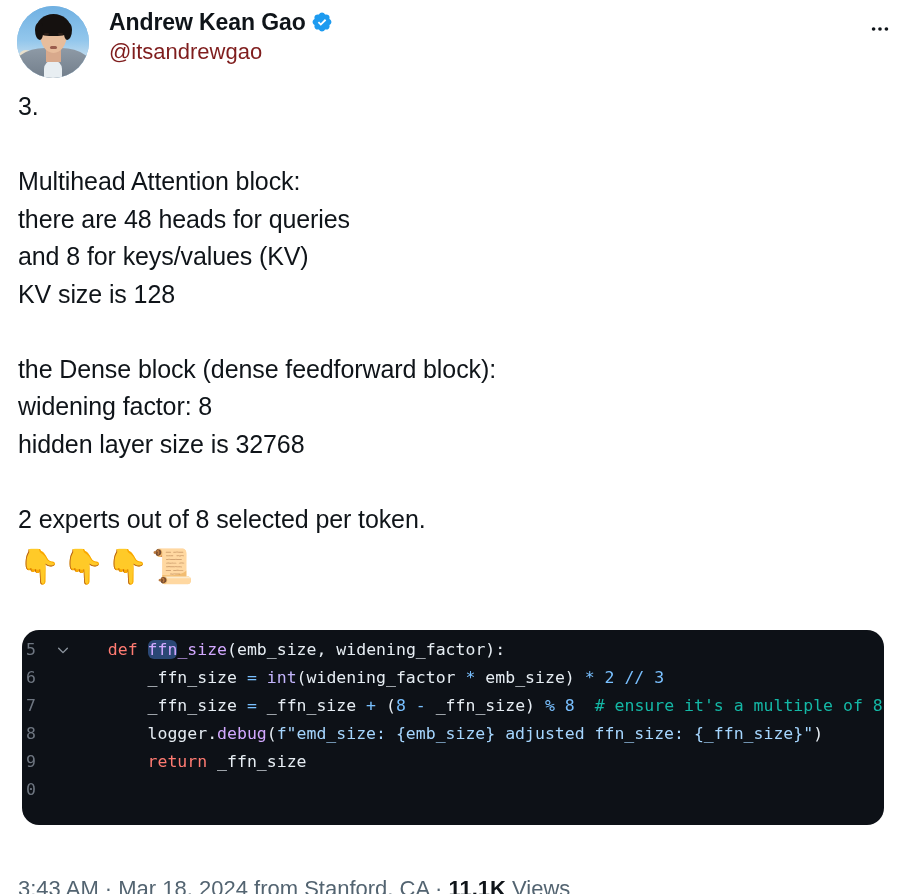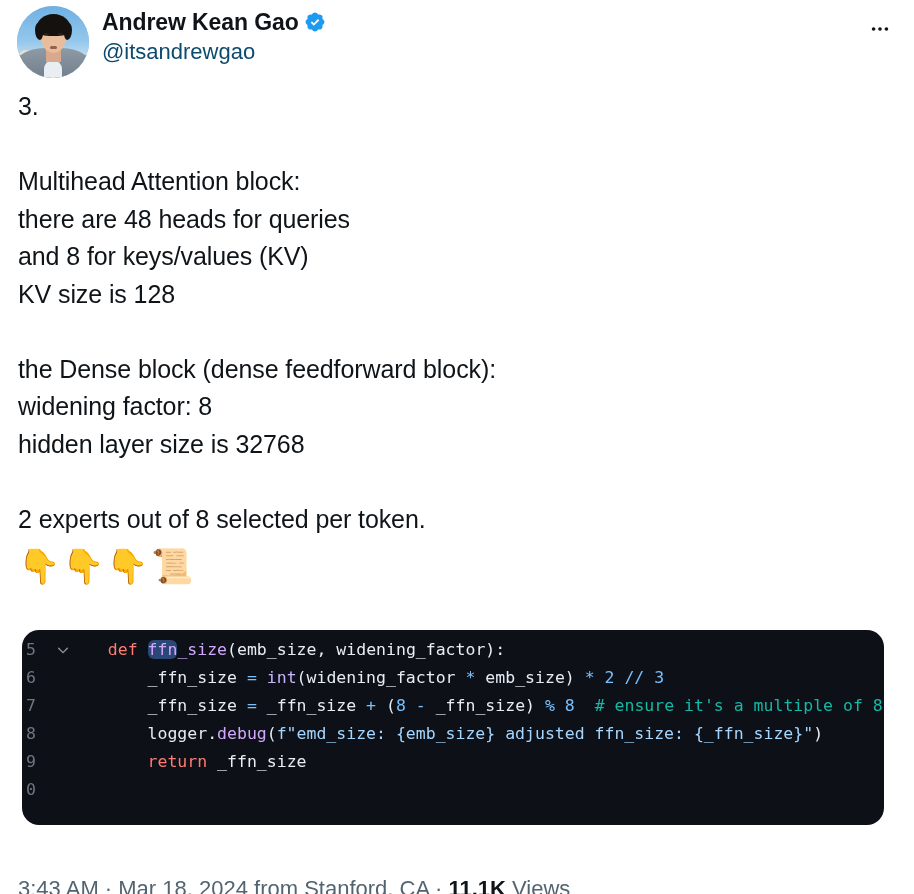--- a/index.html
+++ b/index.html
@@ -130,21 +130,21 @@
     left: 2px;
     bottom: 16px;
     width: 14px;
     height: 12px;
     background: #f2e2c6;
     border-radius: 50%;
     opacity: .85;
   }
 
   .names {
-    margin-left: 13px;
+    margin-left: 20px;
     padding-top: 2px;
     flex: 1 1 auto;
     min-width: 0;
   }
   .nameline {
     display: flex;
     align-items: center;
     gap: 5px;
   }
   .displayname {
@@ -156,21 +156,21 @@
     white-space: nowrap;
   }
   .verified {
     width: 22px;
     height: 22px;
     flex: 0 0 22px;
     display: block;
   }
   .handle {
     font-size: 22px;
-    color: #0c4a6e;
+    color: #7f1d1d;
     line-height: 28px;
     margin-top: 2px;
     white-space: nowrap;
   }
 
   .header-actions {
     display: flex;
     align-items: center;
     gap: 8px;
     padding-top: 5px;

